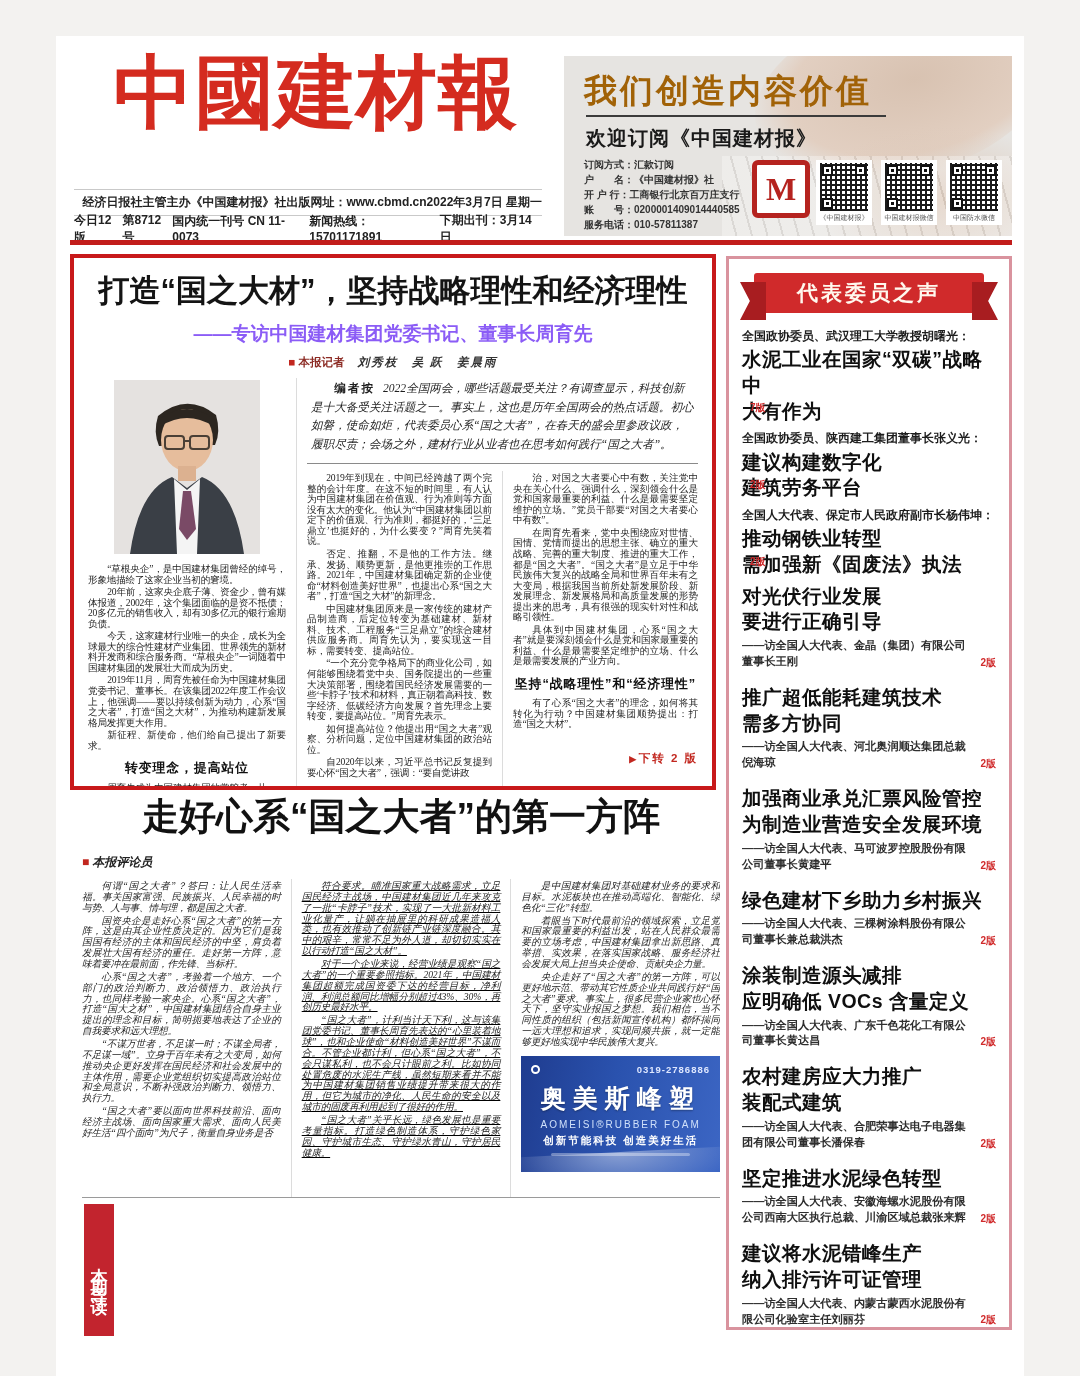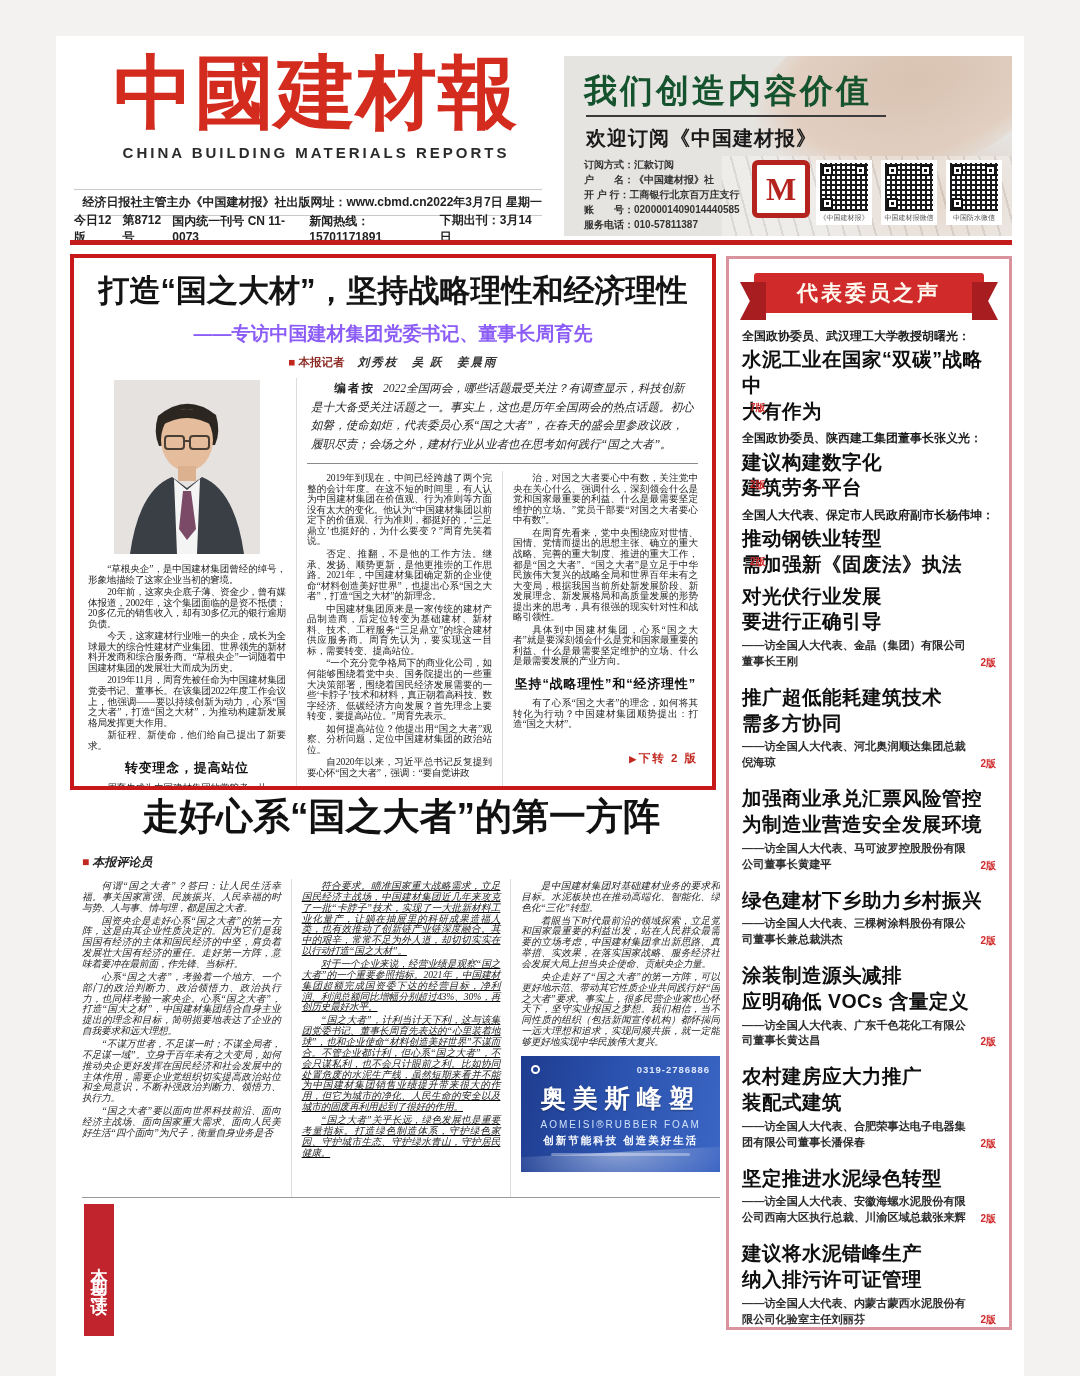--- a/index.html
+++ b/index.html
@@ -23,21 +23,21 @@
   
   .sub-ad{position:absolute;left:564px;top:56px;width:448px;height:180px;background:#e6e4e1;
           overflow:hidden;z-index:2;}
   .hand1{position:absolute;right:-40px;top:-50px;width:300px;height:170px;border-radius:50%;
          background:radial-gradient(ellipse at 55% 45%,#d8c2b1 0%,#e2cfc1 55%,rgba(226,207,193,0) 72%);
          transform:rotate(-14deg);}
   .hand2{position:absolute;right:-60px;bottom:-40px;width:260px;height:150px;border-radius:50%;
          background:radial-gradient(ellipse at 50% 50%,#dcc8b8 0%,rgba(220,200,184,0) 70%);}
   .keys{position:absolute;right:0;bottom:0;width:290px;height:80px;opacity:.35;
         background:repeating-linear-gradient(75deg,rgba(255,255,255,.9) 0 13px,rgba(190,186,182,.8) 13px 15px);}
-  .ad-slogan{position:absolute;left:20px;top:13px;font-size:33px;font-weight:900;color:#14532d;
+  .ad-slogan{position:absolute;left:20px;top:13px;font-size:33px;font-weight:900;color:#a16207;
              letter-spacing:3px;z-index:3;}
   .ad-underline{position:absolute;left:22px;top:59px;width:300px;height:2px;background:#3b3b3b;z-index:3;}
   .ad-subtitle{position:absolute;left:22px;top:69px;font-size:20px;font-weight:900;color:#191919;
                letter-spacing:1px;z-index:3;}
   .ad-details{position:absolute;left:20px;top:101px;font-size:10px;font-weight:bold;line-height:1.5;
               color:#333;z-index:3;}
   .seal{position:absolute;left:188px;top:104px;width:58px;height:58px;background:#fff;
         border:5px solid #b5231f;border-radius:6px;display:flex;align-items:center;justify-content:center;
         z-index:3;box-sizing:border-box;}
   .seal span{font-size:32px;font-weight:900;color:#b5231f;font-family:"Liberation Serif",serif;}
@@ -138,21 +138,20 @@
 </style>
 </head>
 <body>
 
 <div class="strip top"></div>
 <div class="strip left"></div>
 <div class="strip right"></div>
 
 <header class="masthead">
   <div class="m-title">中國建材報</div>
-  <div class="m-en">CHINA  BUILDING  MATERIALS  REPORTS</div>
 </header>
 <div class="info-rows">
   <div class="info-row">
   <span class="seg">经济日报社主管主办</span>
 
   <span class="seg">《中国建材报》社出版</span>
 
   <span class="seg">网址：www.cbmd.cn</span>
 
   <span class="seg">2022年3月7日  星期一</span>

